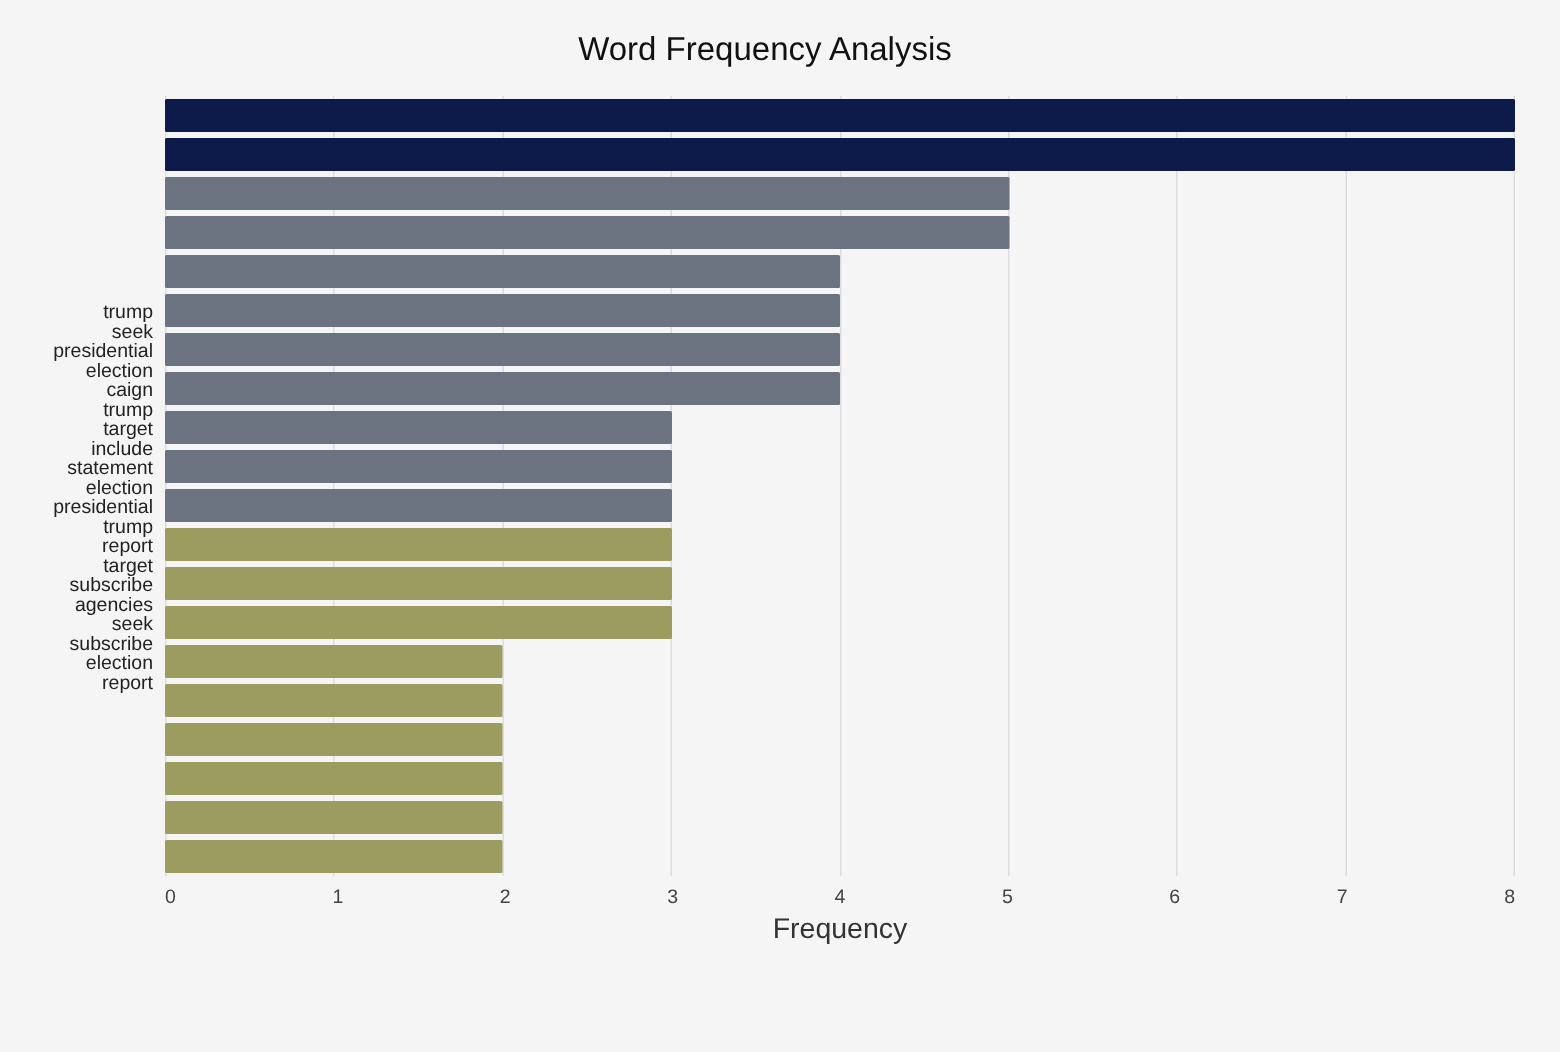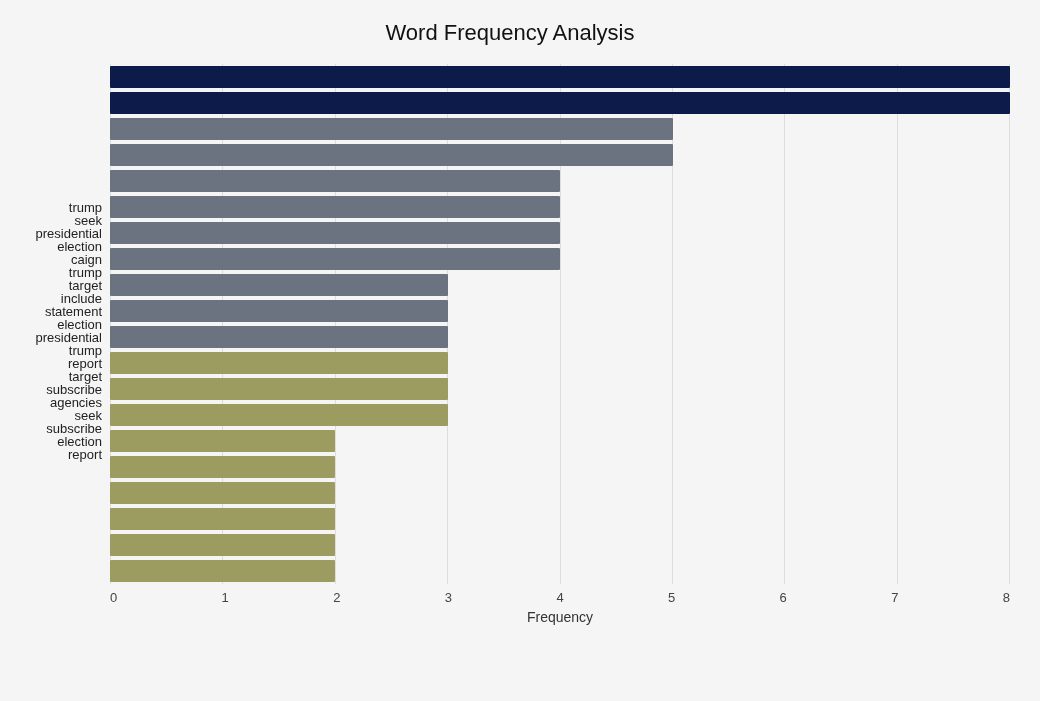--- a/index.html
+++ b/index.html
@@ -87,21 +87,21 @@
       padding-top: 6px;
       padding-bottom: 0;
     }
     .x-tick {
       font-size: 13px;
       color: #444;
       text-align: center;
     }
     .x-label {
       text-align: center;
-      font-size: 14px;
+      font-size: 19px;
       color: #333;
       margin-top: 4px;
     }
     .x-axis-section {
       height: 42px;
     }
   </style>
 </head>
 <body>
 

